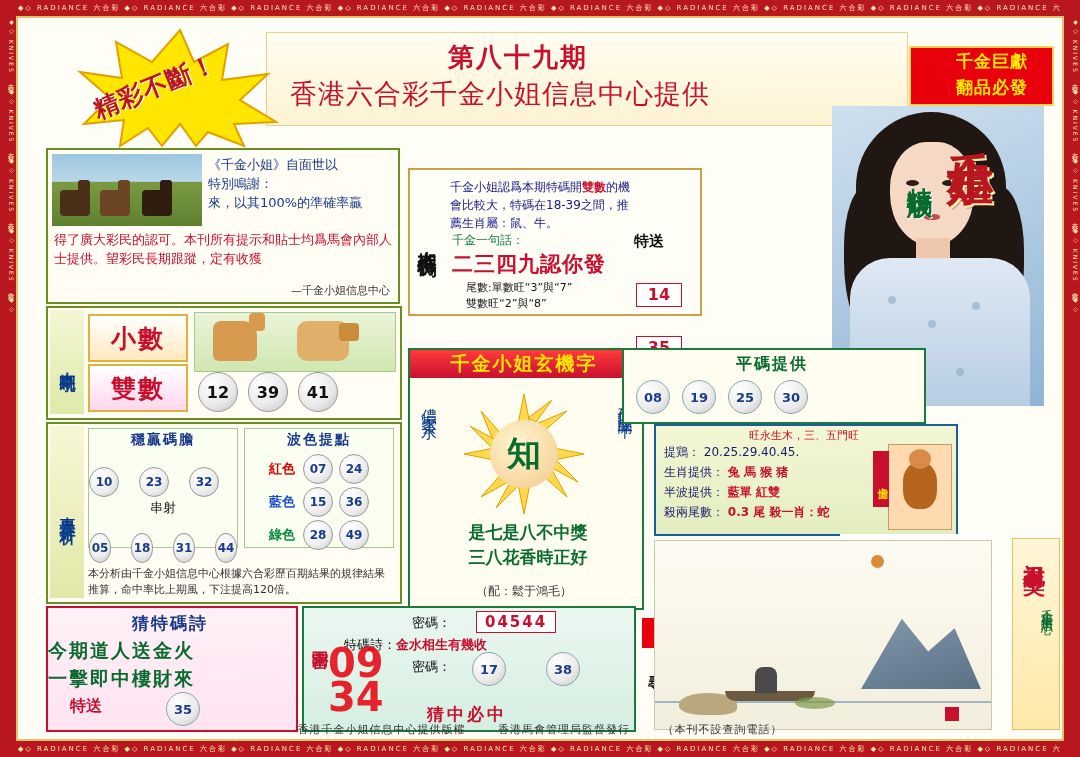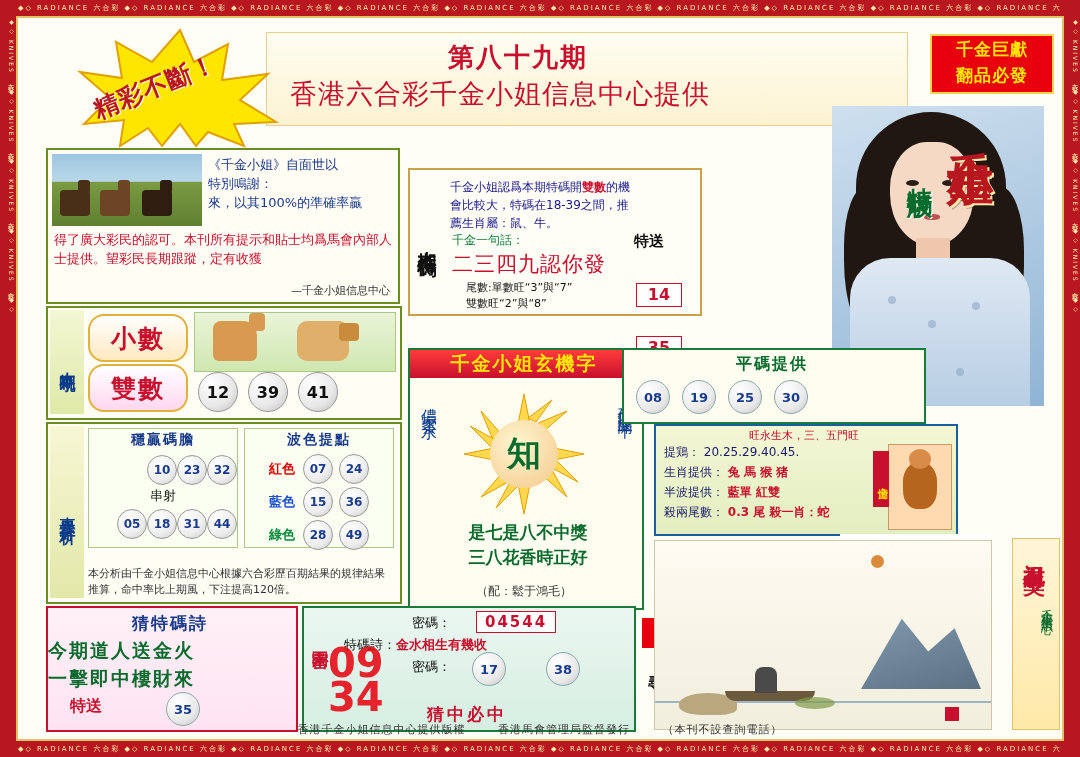--- a/index.html
+++ b/index.html
@@ -74,22 +74,22 @@
   .starburst svg{position:absolute;inset:0;}
   .starburst .txt{
     position:absolute;left:14px;top:42px;
     transform:rotate(-22deg);
     font-size:25px;font-weight:bold;color:#b8171f;
     letter-spacing:1px;
     text-shadow:1px 1px 0 #fff;
   }
   
   .stamp{
-    position:absolute;right:8px;top:16px;width:120px;height:56px;
-    background:#e8000d;border:2px solid #ffd34d;
+    position:absolute;right:8px;top:28px;width:120px;height:56px;
+    background:#e8000d;border:2px solid #ffd34d;padding-left:21px;
   }
   .stamp div{
     color:#ffe600;font-weight:bold;font-size:17px;text-align:center;
     letter-spacing:1px;line-height:26px;
   }
 
   
   .thanks{
     position:absolute;left:28px;top:130px;width:350px;height:152px;
     background:#fffdf4;border:2px solid #6b8e23;
@@ -137,21 +137,21 @@
     letter-spacing:3px;
   }
   .special-text{
     position:absolute;left:40px;top:8px;width:180px;
     font-size:12px;color:#1a1a8b;line-height:18px;
   }
   .special-text .red{color:#c8102e;font-weight:bold;}
   .quote-label{position:absolute;left:42px;top:62px;font-size:12px;color:#0a7a3c;}
   .quote-main{
     position:absolute;left:42px;top:80px;
-    font-size:21px;font-weight:normal;color:#c8102e;letter-spacing:1px;
+    font-size:21px;font-weight:bold;color:#c8102e;letter-spacing:1px;
   }
   .tail-line{
     position:absolute;left:56px;top:110px;font-size:11px;color:#111;line-height:16px;
   }
   .tesong-label{
     position:absolute;right:36px;top:62px;font-size:15px;font-weight:bold;color:#111;
   }
   .tesong-nums{position:absolute;right:18px;top:84px;width:46px;}
   .tesong-nums div{
     border:1px solid #c8102e;background:#fff;color:#c8102e;
@@ -200,21 +200,21 @@
   }
   .parity .vlab{
     position:absolute;left:2px;top:2px;width:34px;height:104px;
     writing-mode:vertical-rl;text-orientation:upright;
     background:linear-gradient(180deg,#f3f7d4,#dfe9a8);
     font-size:16px;font-weight:bold;color:#0a3b8b;
     display:flex;align-items:center;justify-content:center;letter-spacing:2px;
   }
   .parity .cell{
     position:absolute;left:40px;width:96px;height:44px;
-    border:2px solid #e0b23a;border-radius:16px;
+    border:2px solid #e0b23a;border-radius:0;
     background:linear-gradient(180deg,#ffffff,#ffe9c0);
     font-size:25px;font-weight:bold;color:#c8102e;
     display:flex;align-items:center;justify-content:center;letter-spacing:2px;
   }
   .parity .cell.a{top:6px;}
   .parity .cell.b{top:56px;background:linear-gradient(180deg,#ffffff,#ffd7ef);}
   .parity .animals{
     position:absolute;left:146px;top:4px;width:200px;height:58px;
     background:linear-gradient(180deg,#eaf4d8,#cfe7b0);border:1px solid #a8c98a;
   }
@@ -329,21 +329,21 @@
   .pro .col{
     position:absolute;top:4px;width:148px;height:118px;
     border:1px solid #a8c98a;background:#fbfff2;
   }
   .pro .col.c1{left:40px;}
   .pro .col.c2{left:196px;}
   .pro .col .hd{
     text-align:center;font-size:14px;font-weight:bold;color:#1a3b8b;
     padding:2px 0;letter-spacing:2px;
   }
-  .pro .row{display:flex;gap:0;justify-content:flex-end;margin-top:4px;}
+  .pro .row{display:flex;gap:20px;justify-content:flex-start;margin-top:16px;}
   .pro .mid{text-align:center;font-size:13px;color:#111;margin-top:2px;}
   .ball-xs{
     width:28px;height:28px;border-radius:50%;
     background:radial-gradient(circle at 32% 28%,#ffffff,#ededed 60%,#c9c9c9);
     border:1px solid #999;font-size:12px;font-weight:bold;color:#1a3b8b;
     display:flex;align-items:center;justify-content:center;
   }
   .colorrow{display:flex;align-items:center;gap:6px;justify-content:center;margin-top:3px;}
   .colorrow .lab{font-size:13px;font-weight:bold;width:28px;}
   .lab.red{color:#d00;} .lab.blue{color:#1a4fd0;} .lab.green{color:#0a8a3c;}

